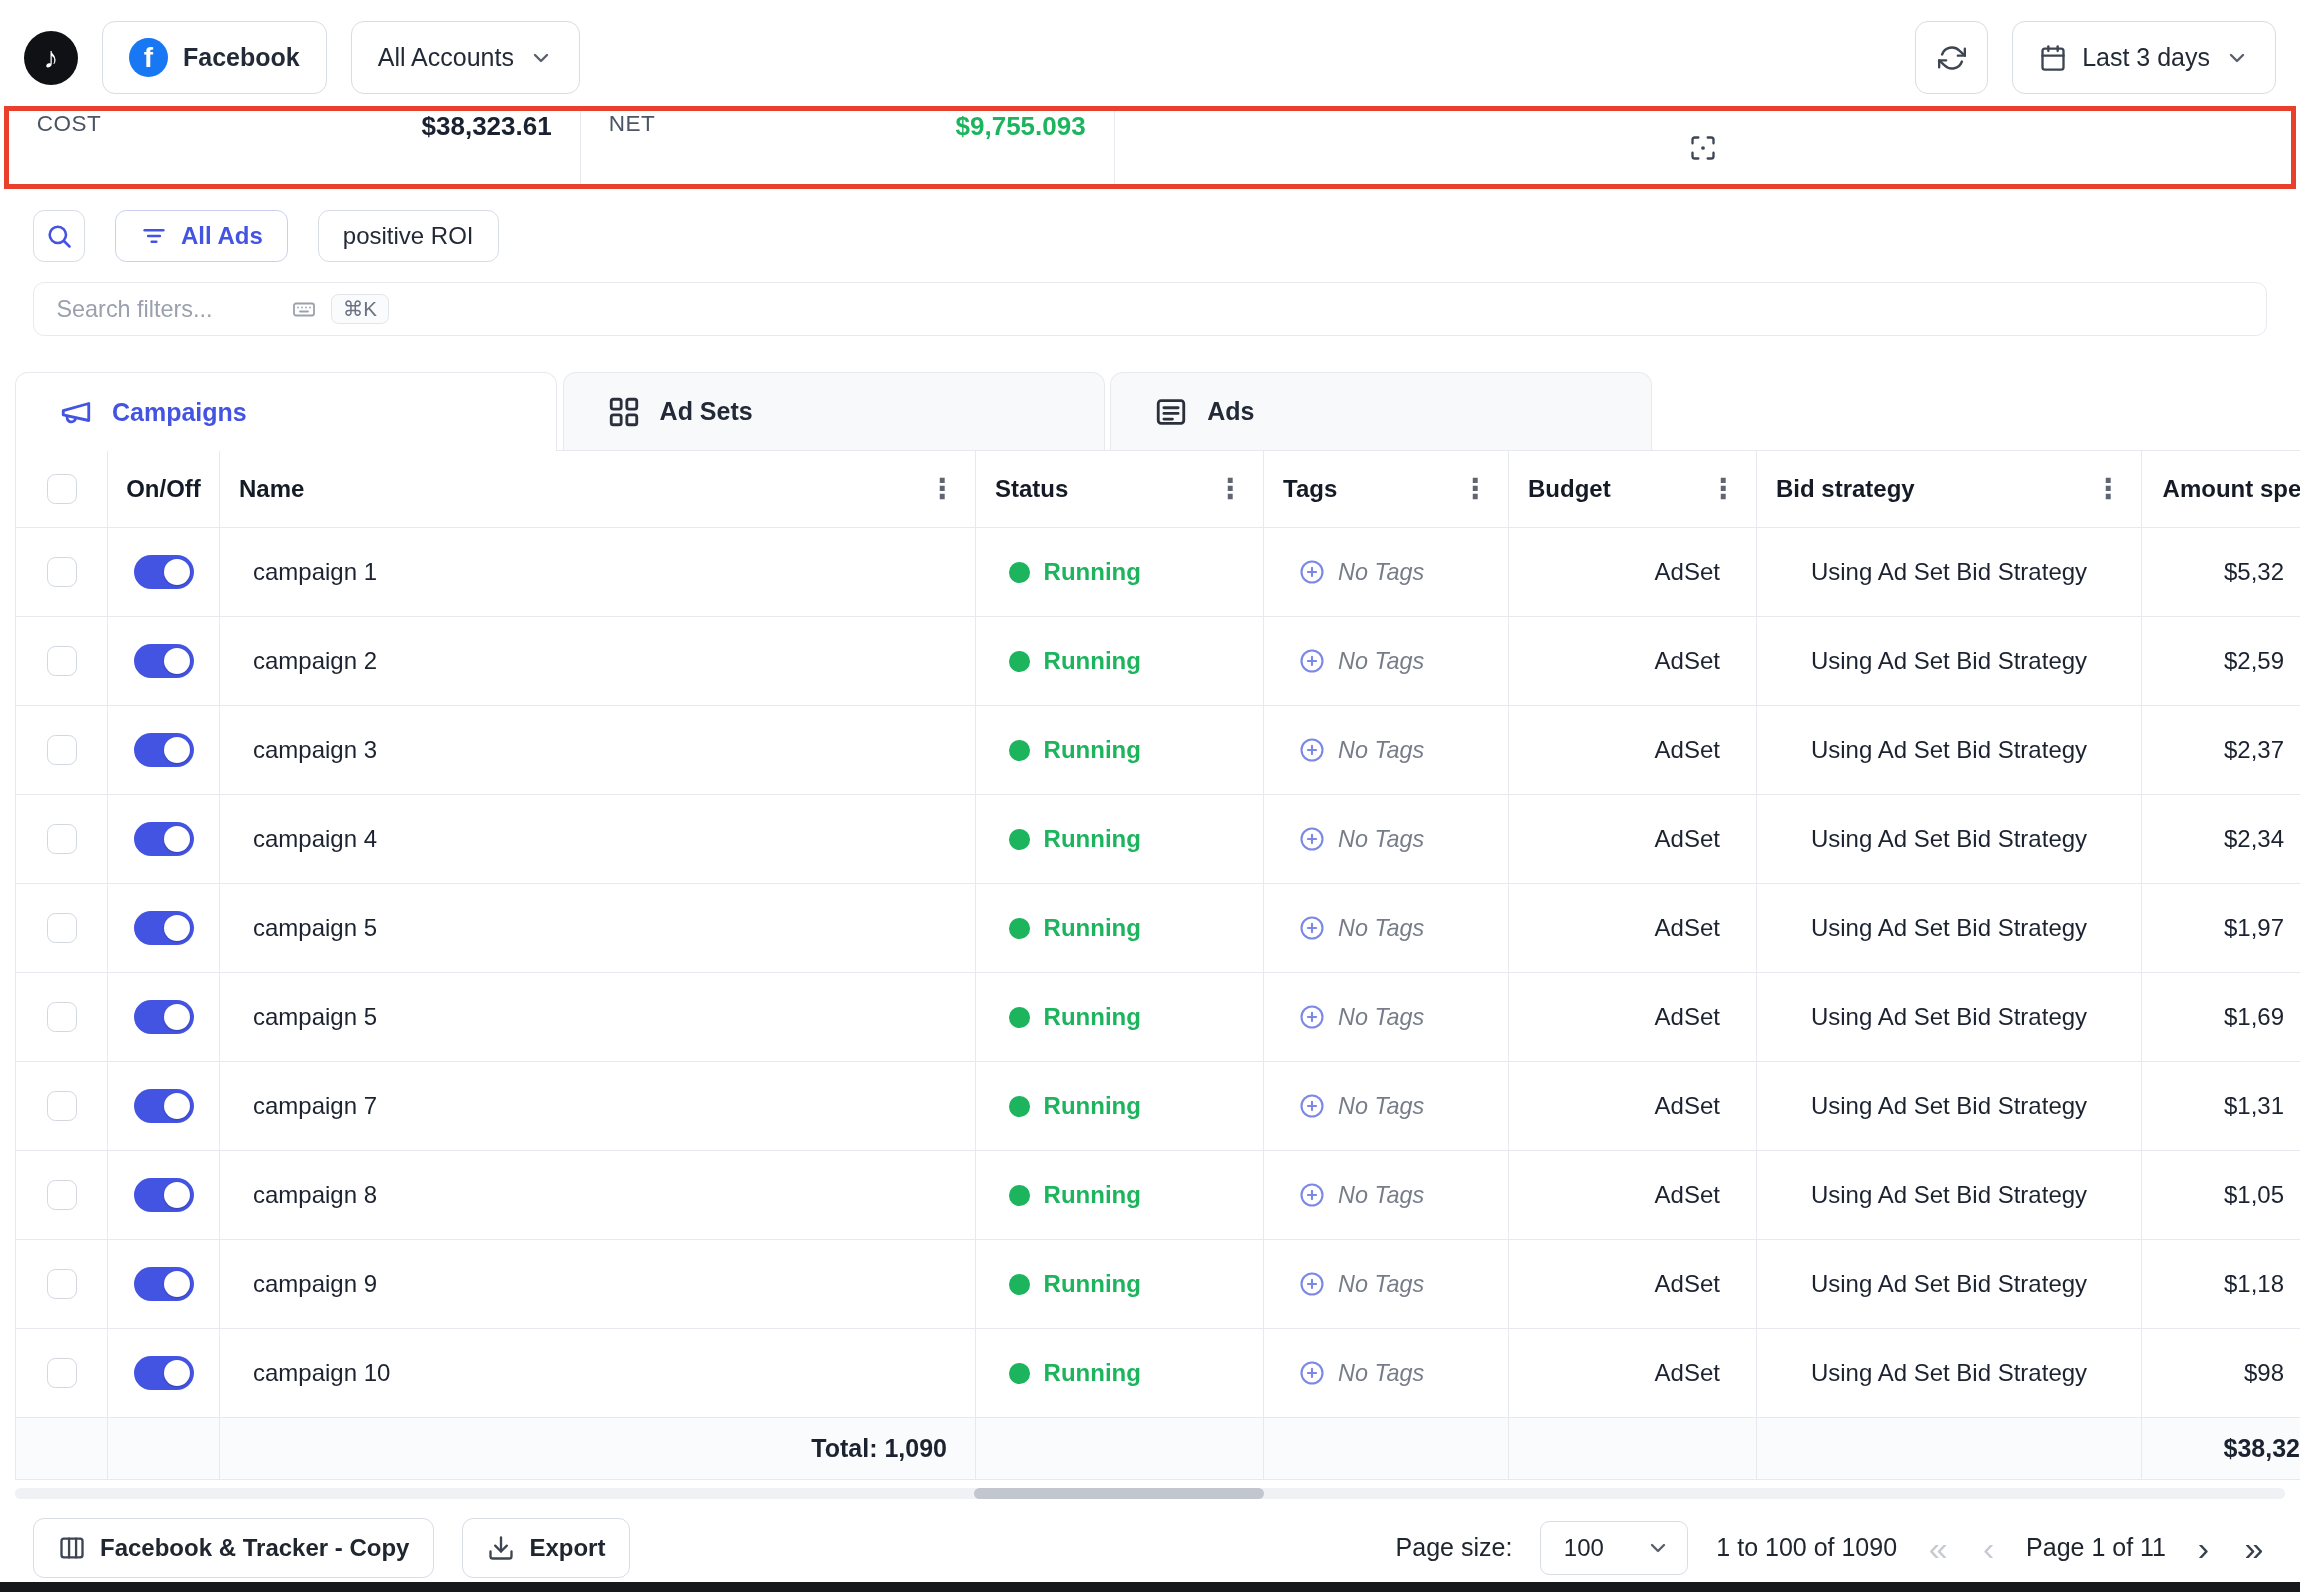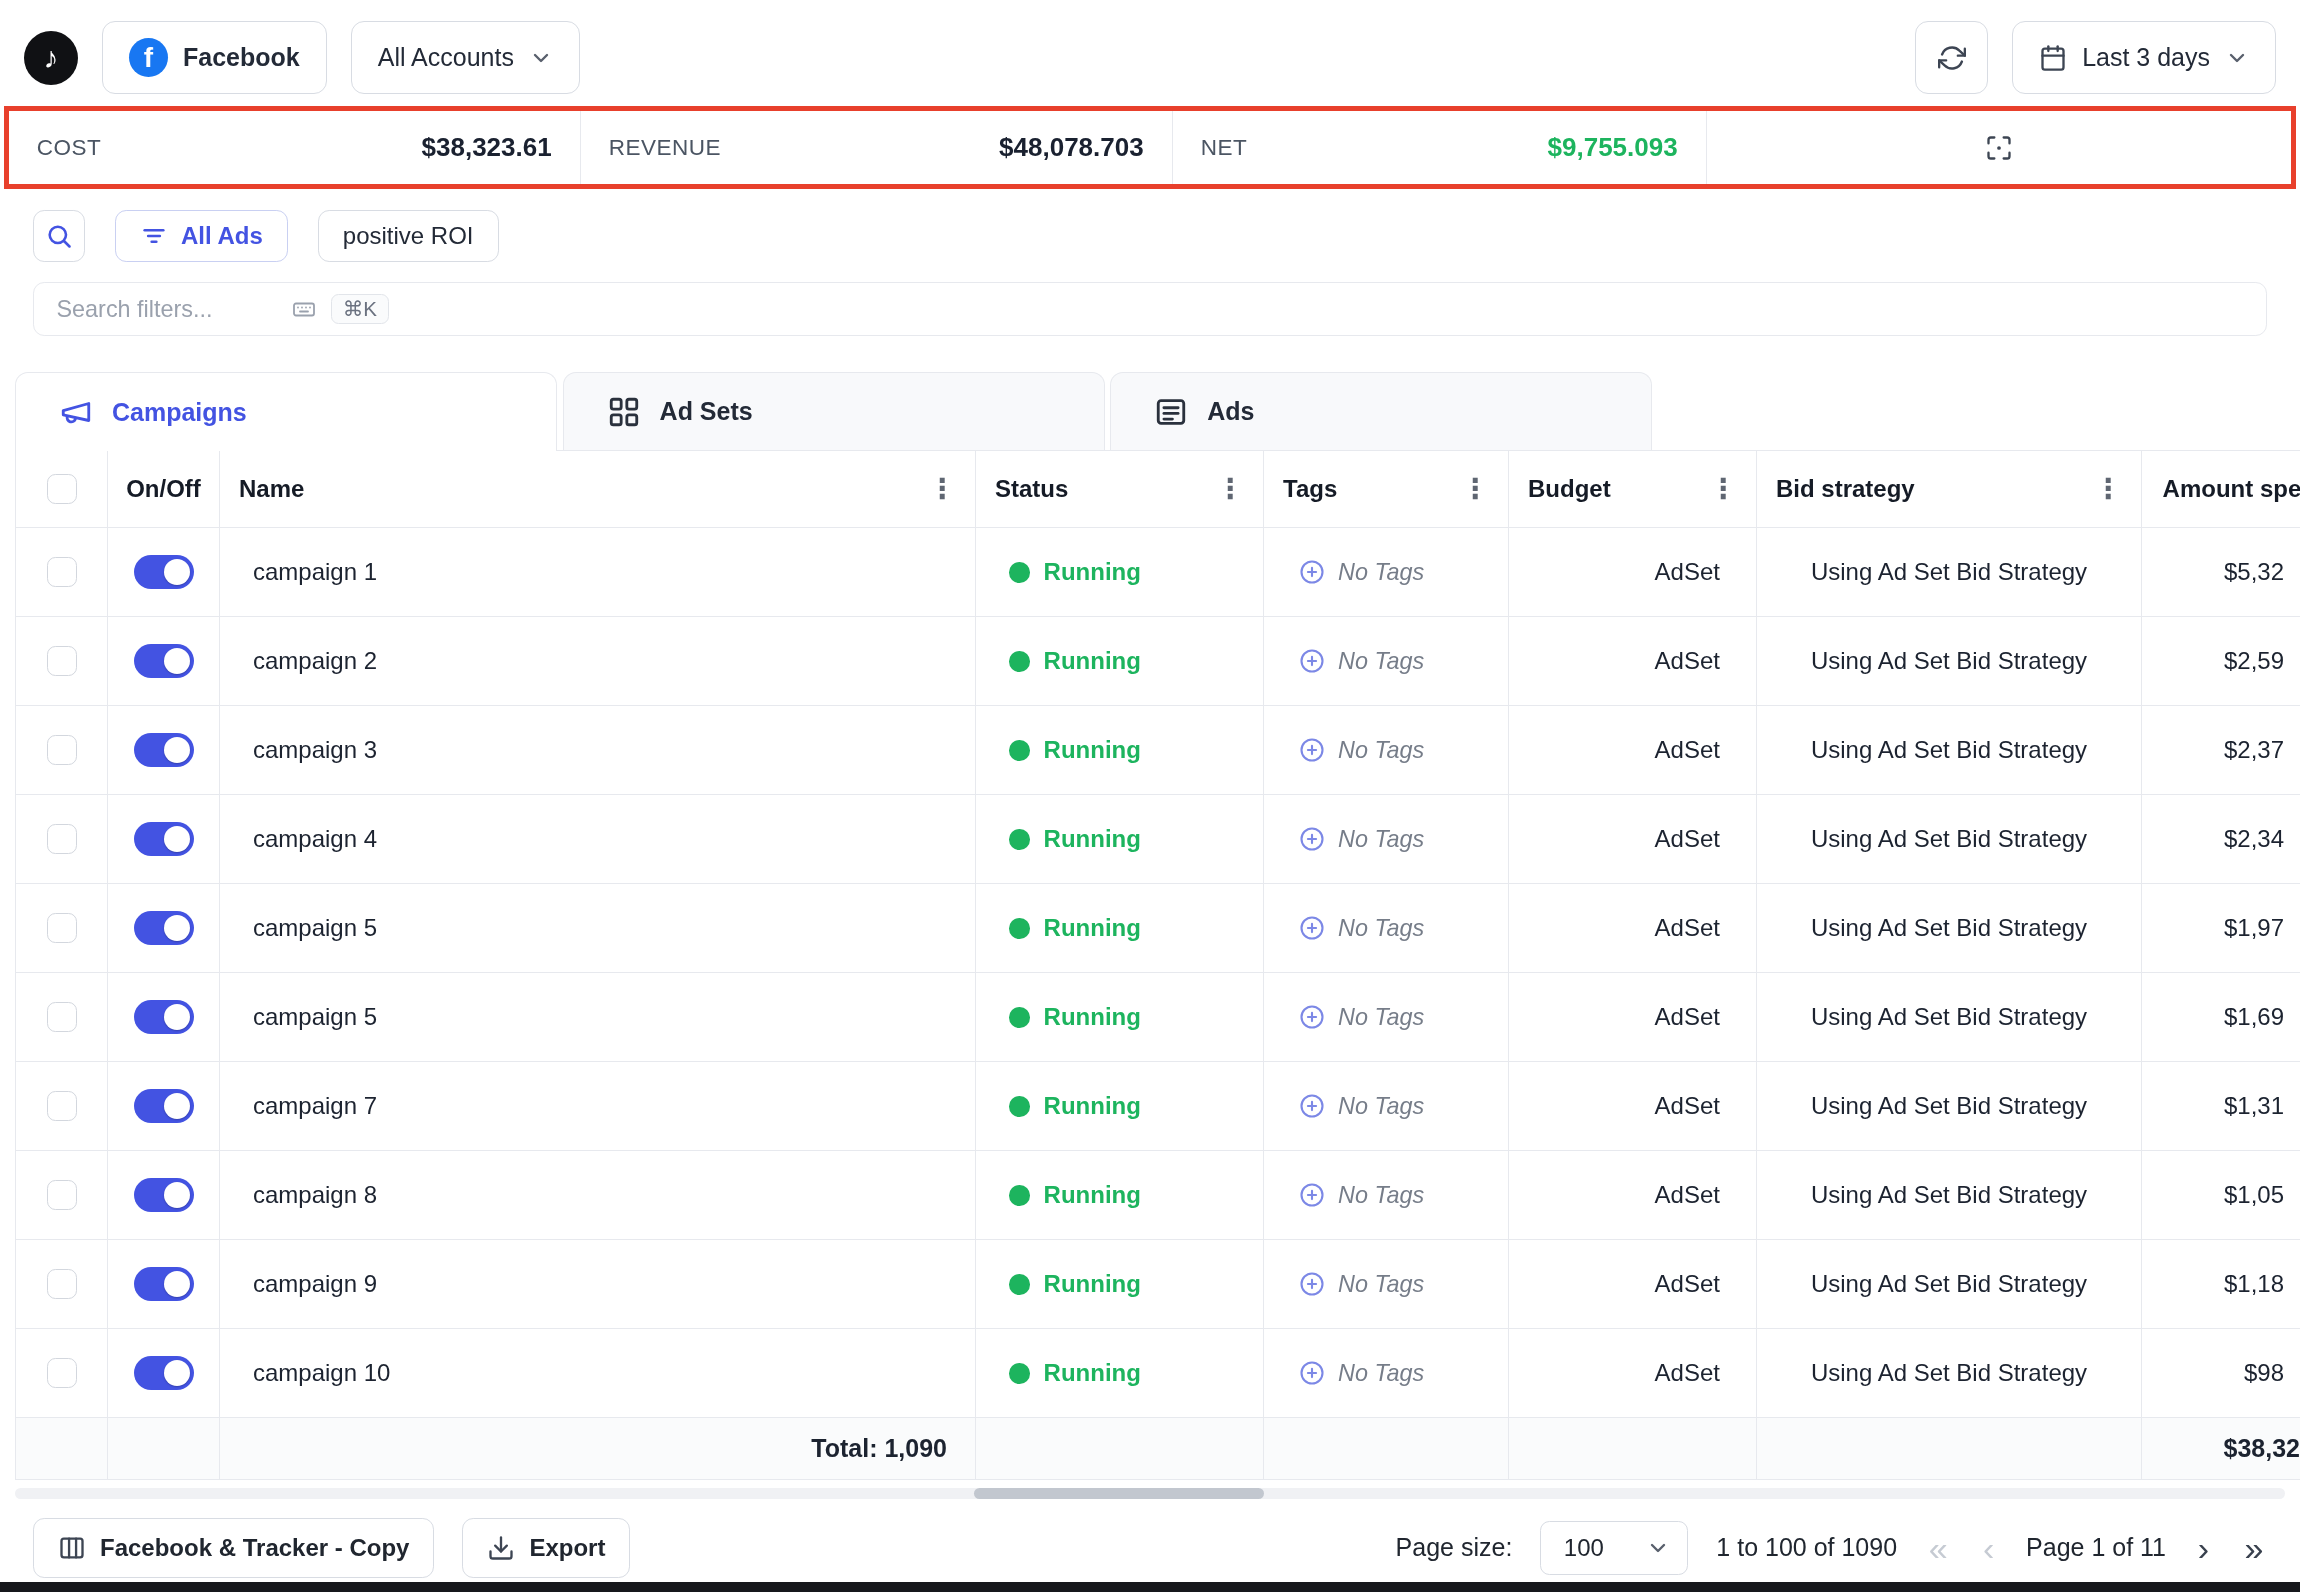--- a/index.html
+++ b/index.html
@@ -32,21 +32,21 @@
   .icon-only{padding:0;width:73px;justify-content:center;color:#3d4553;}
   .tiktok-badge{width:54px;height:54px;border-radius:50%;background:#101114;color:#fff;
        display:flex;align-items:center;justify-content:center;font-size:30px;cursor:pointer;}
   .fb-badge{width:39px;height:39px;border-radius:50%;background:var(--facebook-blue);color:#fff;
        font-weight:700;font-size:28px;display:flex;align-items:center;justify-content:center;}
   .chev{color:#59606d;}
 
   
   .stats{margin:0 3.7px;border:5.6px solid var(--highlight-red);background:#fff;height:83px;
          display:flex;align-items:stretch;}
-  .stat{display:flex;align-items:center;justify-content:space-between;padding:0 28px;
+  .stat{display:flex;justify-content:space-between;padding:0 28px;
         border-right:0.9px solid var(--border);}
   .stat-cost{flex:0 0 572px;}
   .stat-revenue{flex:0 0 592px;}
   .stat-net{flex:0 0 534px;}
   .stat-roi{flex:0 0 513px;}
   .stat-label{font-size:22.5px;color:var(--text-soft);letter-spacing:0.5px;font-weight:500;}
   .stat-value{font-size:26px;font-weight:700;color:#1a2130;}
   .stat-value.green{color:var(--positive-green);}
   .stat-scan{flex:1;display:flex;align-items:center;justify-content:center;background:#fff;
              border:none;color:#3d4553;cursor:pointer;}
@@ -179,24 +179,20 @@
           </svg>
       </button>
     </div>
   </header>
 
   <section class="stats">
     <div class="stat stat-cost">
       <span class="stat-label">COST</span>
       <span class="stat-value">$38,323.61</span>
     </div>
-    <div class="stat stat-revenue">
-      <span class="stat-label">REVENUE</span>
-      <span class="stat-value">$48,078.703</span>
-    </div>
     <div class="stat stat-net">
       <span class="stat-label">NET</span>
       <span class="stat-value green">$9,755.093</span>
     </div>
     <button class="stat-scan">
       <svg class="ic" viewBox="0 0 24 24" fill="none" stroke="currentColor" stroke-width="2" stroke-linecap="round" stroke-linejoin="round">
           <path d="M8 3H5a2 2 0 0 0-2 2v3"></path>
           <path d="M16 3h3a2 2 0 0 1 2 2v3"></path>
           <path d="M16 21h3a2 2 0 0 0 2-2v-3"></path>
           <path d="M8 21H5a2 2 0 0 1-2-2v-3"></path>

